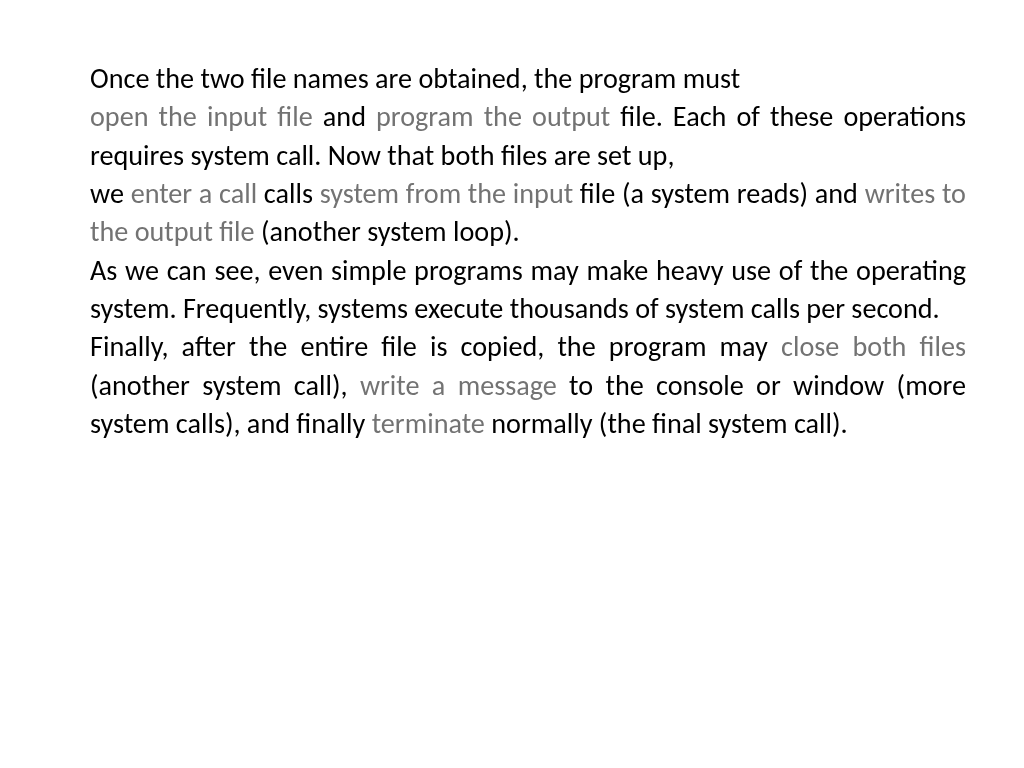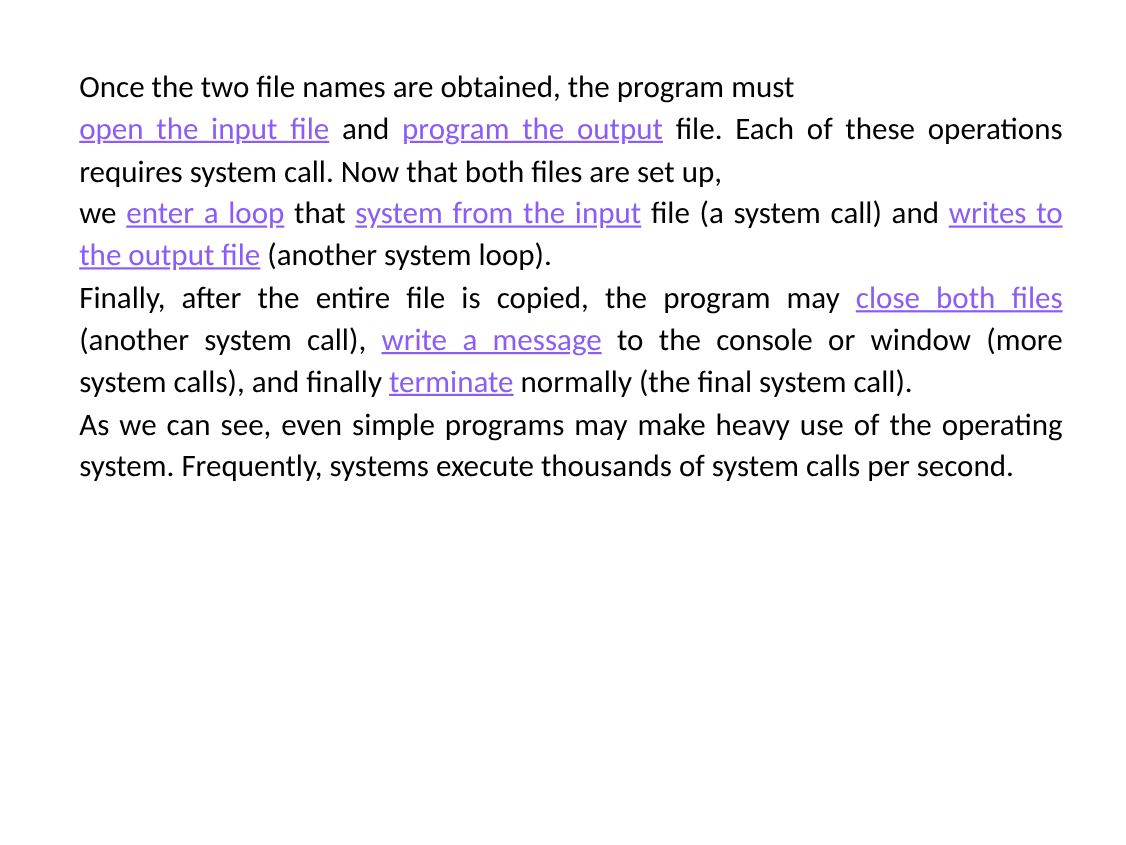--- a/index.html
+++ b/index.html
@@ -7,54 +7,53 @@
     padding: 0;
     width: 1024px;
     height: 768px;
     background: #ffffff;
     font-family: Calibri, "Segoe UI", Arial, sans-serif;
   }
   .slide {
     box-sizing: border-box;
     width: 1024px;
     height: 768px;
-    padding: 60px 58px 40px 72px;
+    padding: 60px 58px 40px 90px;
     color: #000000;
     font-size: 28.2px;
     line-height: 1.36;
     border-radius: 14px;
   }
   .para {
     text-align: justify;
     text-justify: inter-word;
     margin: 0;
   }
   .hl {
-    color: #8b5cf6;
-    text-decoration: underline;
+    color: #737373;
   }
 </style>
 </head>
 <body>
 
 <div class="slide">
 
   <p class="para">
     <span>Once the two file names are obtained, the program must</span>
   </p>
 
   <p class="para">
     <span> </span><span class="hl">open the input file</span><span> and </span><span class="hl">program the output</span><span> file. Each of these operations requires system call. Now that both files are set up,</span>
   </p>
 
   <p class="para">
-    <span>we </span><span class="hl">enter a loop</span><span> that </span><span class="hl">system from the input</span><span> file (a system call) and </span><span class="hl">writes to the output file</span><span> (another system loop).</span>
+    <span>we </span><span class="hl">enter a call</span><span> calls </span><span class="hl">system from the input</span><span> file (a system reads) and </span><span class="hl">writes to the output file</span><span> (another system loop).</span>
+  </p>
+
+  <p class="para">
+    <span>As we can see, even simple programs may make heavy use of the operating system. Frequently, systems execute thousands of system calls per second.</span>
   </p>
 
   <p class="para">
     <span> Finally, after the entire file is copied, the program may </span><span class="hl">close both files</span><span> (another system call), </span><span class="hl">write a message</span><span> to the console or window (more system calls), and finally </span><span class="hl">terminate</span><span> normally (the final system call).</span>
   </p>
 
-  <p class="para">
-    <span>As we can see, even simple programs may make heavy use of the operating system. Frequently, systems execute thousands of system calls per second.</span>
-  </p>
-
 </div>
 
 </body></html>

